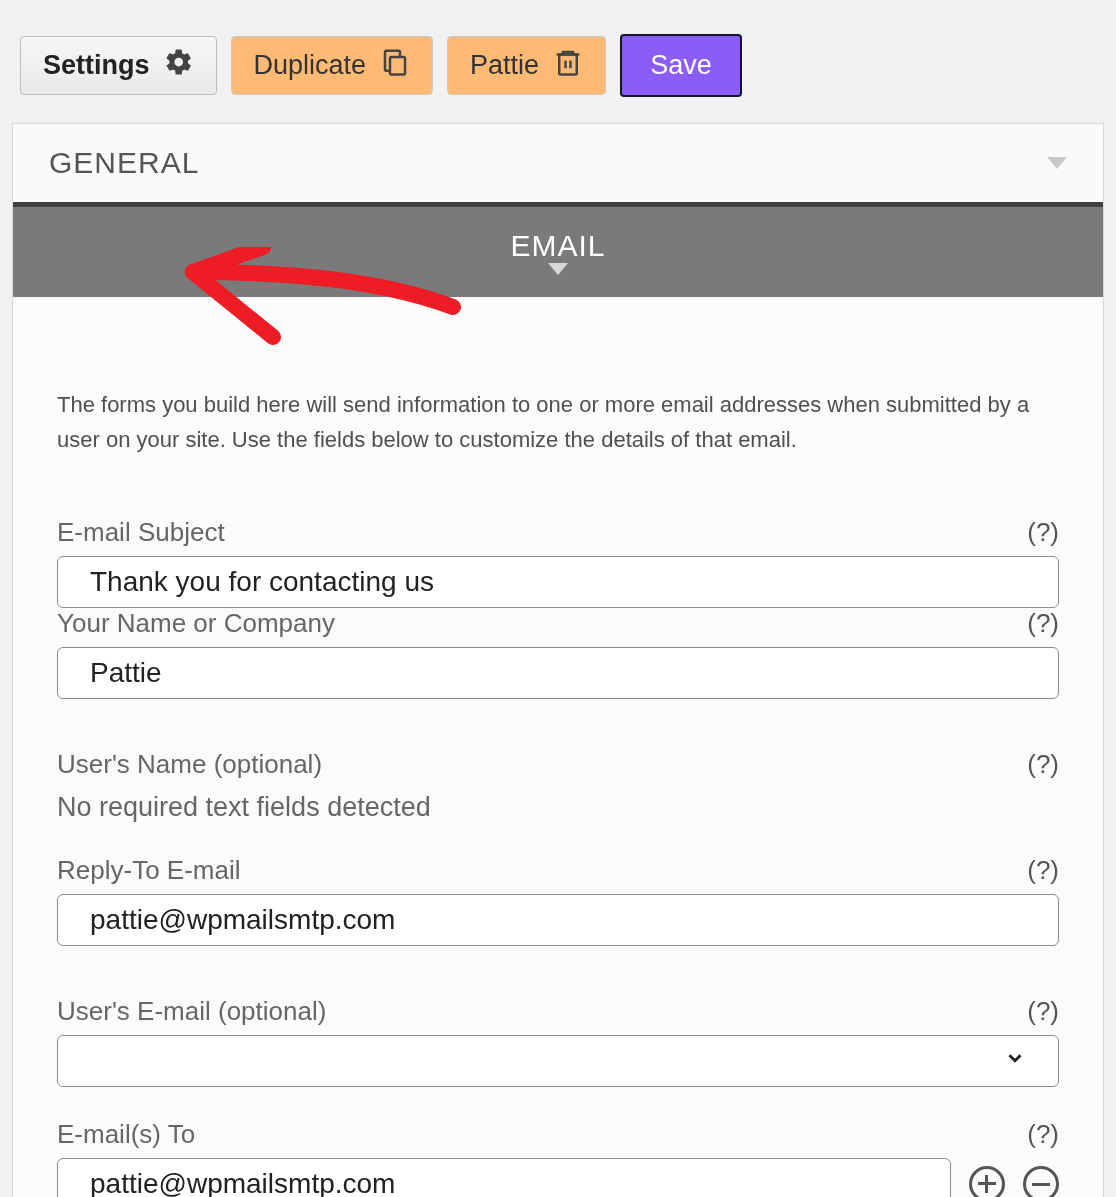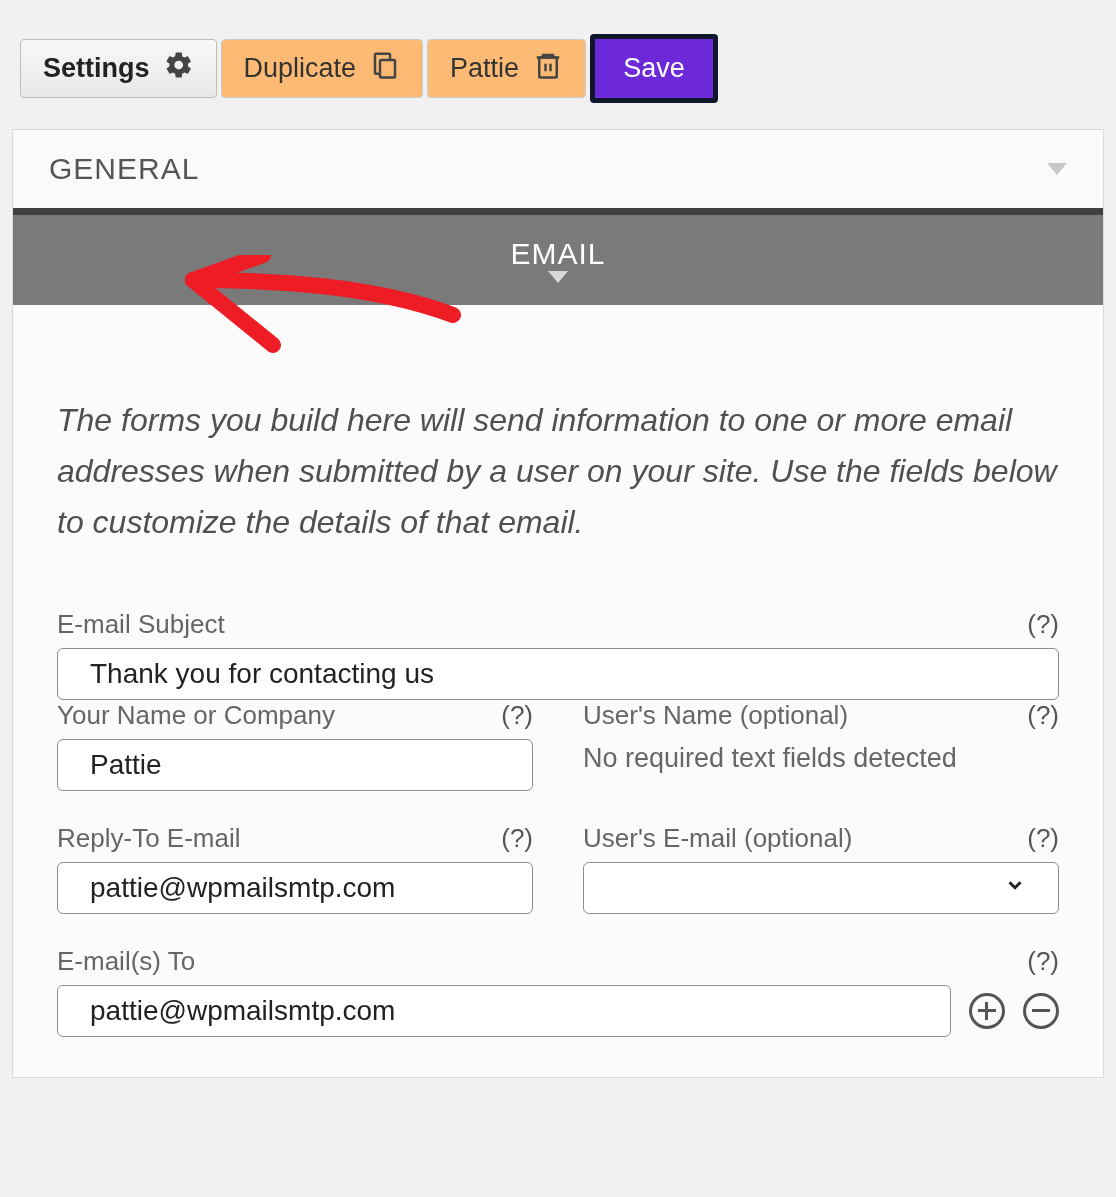--- a/index.html
+++ b/index.html
@@ -8,21 +8,21 @@
     background: #f1f1f1;
     font-family: "Segoe UI", "Helvetica Neue", Arial, sans-serif;
     color: #333;
     width: 1116px;
     padding: 12px;
   }
 
   
   .toolbar {
     display: flex;
-    gap: 4px;
+    gap: 14px;
     align-items: center;
     padding: 22px 0 26px 8px;
   }
   .btn {
     display: inline-flex;
     align-items: center;
     gap: 14px;
     font-size: 27px;
     padding: 10px 22px;
     border-radius: 4px;
@@ -31,22 +31,22 @@
     border: 1px solid #ccc;
     color: #333;
   }
   .btn.settings {
     background: linear-gradient(#f7f7f7, #e9e9e9);
     border: 1px solid #bdbdbd;
     font-weight: 700;
     color: #222;
   }
   .btn.save {
-    background: #6d28d9;
-    border: 5px solid #0f172a;
+    background: #8b5cf6;
+    border: 2px solid #0f172a;
     color: #fff;
     padding: 14px 28px;
   }
   .btn svg, .btn .glyph {
     width: 30px;
     height: 30px;
     display: inline-block;
   }
 
   
@@ -57,21 +57,21 @@
 
   .section-header {
     display: flex;
     align-items: center;
     justify-content: space-between;
     padding: 22px 36px;
     font-size: 30px;
     letter-spacing: 1px;
     color: #555;
     background: #fafafa;
-    border-bottom: 7px solid #404040;
+    border-bottom: 5px solid #404040;
     cursor: pointer;
   }
   .section-header.active {
     background: #7a7a7a;
     color: #fff;
     border-bottom: none;
     flex-direction: column;
   }
   .caret {
     width: 0; height: 0;
@@ -83,31 +83,31 @@
     border-top-color: #d8d8d8;
   }
 
   .section-body {
     padding: 40px 44px 40px 44px;
     background: #fbfbfb;
     position: relative;
   }
 
   .intro {
-    font-style: italic;
-    font-size: 32px;
+    font-size: 22px;
     line-height: 1.6;
     color: #505050;
     margin: 50px 0 60px 0;
   }
 
   .form-row {
     display: flex;
     gap: 50px;
     margin-bottom: 32px;
+    flex-direction: column;
   }
   .form-col { flex: 1; min-width: 0; }
   .form-full { width: 100%; }
 
   .label-row {
     display: flex;
     justify-content: space-between;
     align-items: baseline;
     margin-bottom: 8px;
   }

